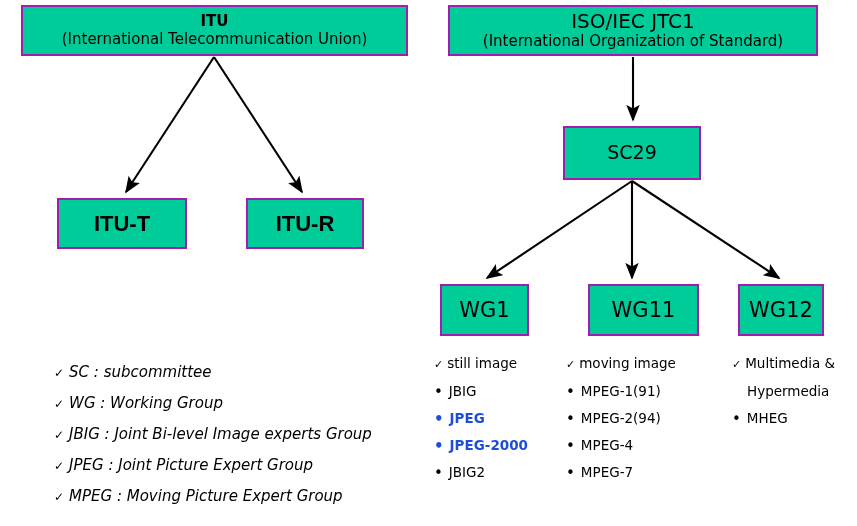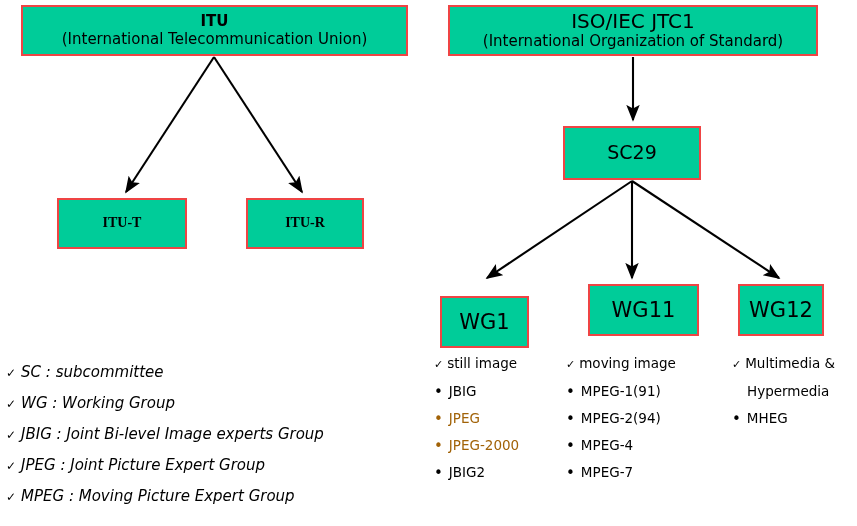--- a/index.html
+++ b/index.html
@@ -7,21 +7,21 @@
     width:857px;height:526px;background:#ffffff;
     font-family:"DejaVu Sans", sans-serif;
     position:relative;overflow:hidden;
   }
   #stage{position:absolute;inset:0;width:857px;height:526px;}
   svg.arrows{position:absolute;left:0;top:0;width:857px;height:526px;pointer-events:none;}
 
   .box{
     position:absolute;
     background:#00cc99;
-    border:2px solid #ef4444;
+    border:2px solid #a21caf;
     box-sizing:border-box;
     display:flex;flex-direction:column;
     align-items:center;justify-content:center;
     text-align:center;
     color:#000;
     z-index:2;
   }
   .box .l1{line-height:1.15;}
   .box .l2{line-height:1.15;}
 
@@ -31,56 +31,56 @@
   #box-itu .l2{font-weight:normal;font-size:15px;}
 
   #box-iso{left:448px;top:5px;width:370px;height:51px;}
   #box-iso .l1{font-weight:normal;font-size:20px;}
   #box-iso .l2{font-weight:normal;font-size:15px;}
 
   
   #box-itut{left:57px;top:198px;width:130px;height:51px;}
   #box-itur{left:246px;top:198px;width:118px;height:51px;}
   #box-itut .l1,#box-itur .l1{
-    font-family:Liberation Serif, serif;
-    font-weight:bold;font-size:14px;letter-spacing:0px;
+    font-family:Liberation Sans, sans-serif;
+    font-weight:bold;font-size:22px;letter-spacing:0px;
   }
 
   
   #box-sc29{left:563px;top:126px;width:138px;height:54px;}
   #box-sc29 .l1{font-size:19px;font-weight:normal;}
 
   
-  #box-wg1{left:440px;top:296px;width:89px;height:52px;}
+  #box-wg1{left:440px;top:284px;width:89px;height:52px;}
   #box-wg11{left:588px;top:284px;width:111px;height:52px;}
   #box-wg12{left:738px;top:284px;width:86px;height:52px;}
   #box-wg1 .l1,#box-wg11 .l1,#box-wg12 .l1{font-size:21px;font-weight:normal;}
 
   
   .wglist{
     position:absolute;top:350px;z-index:2;
     font-size:13.5px;color:#000;line-height:27px;
   }
   #list-wg1{left:434px;width:132px;}
   #list-wg11{left:566px;width:150px;}
   #list-wg12{left:732px;width:125px;}
 
   .wglist .head{white-space:nowrap;}
   .wglist .head .chk{font-size:11px;margin-right:4px;}
   .wglist .head .cont{display:block;padding-left:15px;}
   .wglist .item{white-space:nowrap;}
   .wglist .item .dot{font-size:15px;margin-right:6px;position:relative;top:1px;}
-  .wglist .item.hl{color:#a16207;font-weight:normal;}
+  .wglist .item.hl{color:#1d4ed8;font-weight:bold;}
 
   
   #legend{
     position:absolute;left:6px;top:357px;width:400px;z-index:2;
     font-style:italic;font-size:15px;color:#000;line-height:30px;
   }
-  #legend .li{white-space:nowrap;}
+  #legend .li{white-space:nowrap;margin-left:48px;}
   #legend .li .chk{font-style:normal;font-size:12px;margin-right:5px;}
 </style>
 </head>
 <body>
 
 <div id="stage">
 
   <svg class="arrows" viewBox="0 0 857 526">
     <defs>
       <marker id="ah" markerWidth="9" markerHeight="9" refX="7.2" refY="3.2" orient="auto" markerUnits="strokeWidth">

